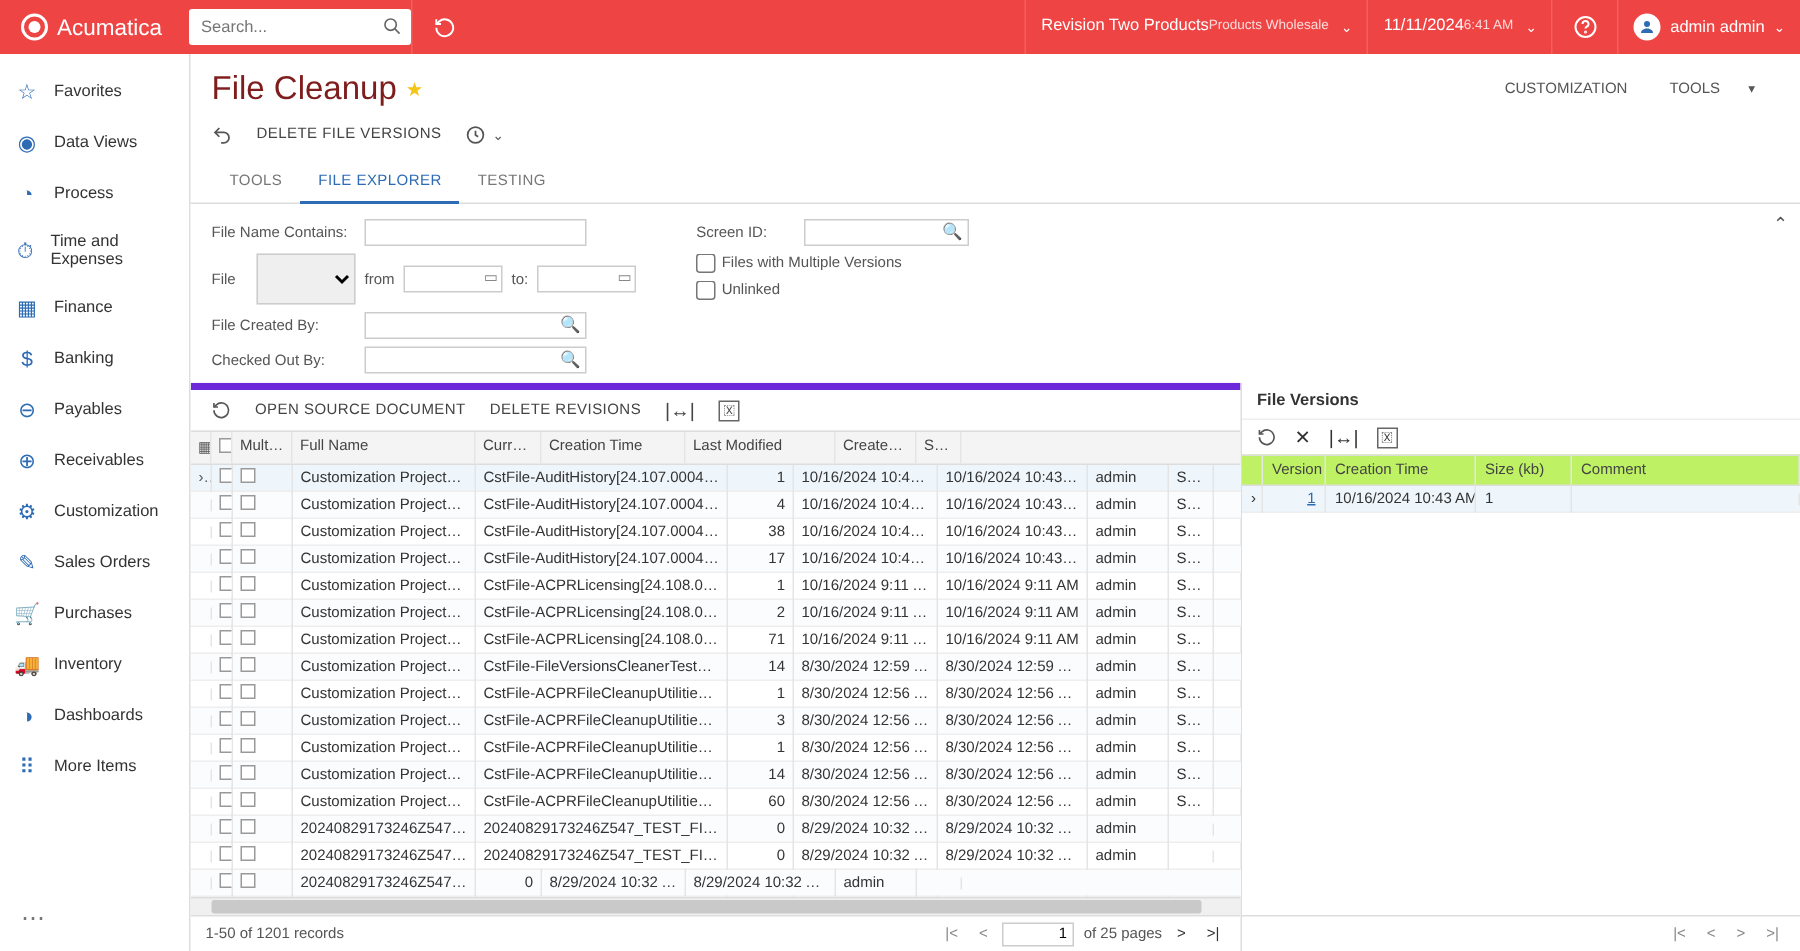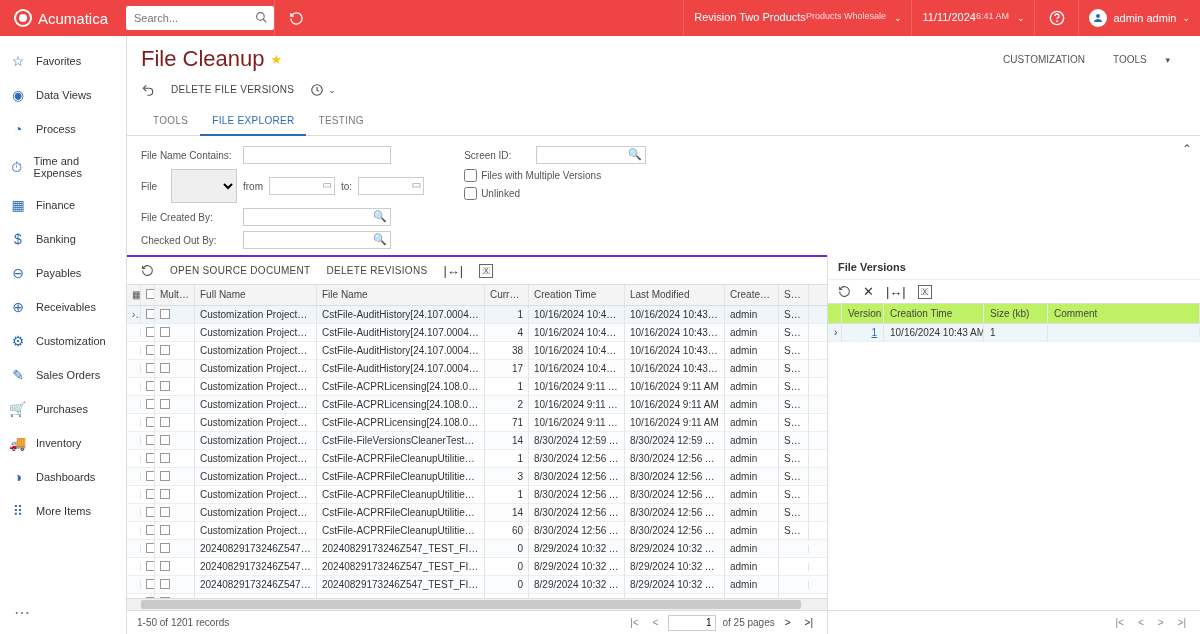--- a/index.html
+++ b/index.html
@@ -58,21 +58,21 @@
 .finput.w1 { width: 148px; }
 .finput.w3 { width: 66px; }
 .fselect { height: 18px; border: 1px solid #ccc; font-size: 10px; padding: 16px 2px; }
 .search-field { position: relative; }
 .search-field .mag { position: absolute; right: 4px; top: 2px; font-size: 11px; color: #666; }
 .checkbox-row { display: flex; align-items: center; gap: 4px; font-size: 10px; color: #555; }
 .date-field { position: relative; display: inline-block; }
 .date-field .cal { position: absolute; right: 3px; top: 2px; font-size: 10px; color: #888; }
 
 
-.grid-toolbar { display: flex; align-items: center; gap: 16px; padding: 6px 14px; font-size: 10px; color: #444; border-top: 2px solid #6d28d9; }
+.grid-toolbar { display: flex; align-items: center; gap: 16px; padding: 6px 14px; font-size: 10px; color: #444; border-top: 5px solid #6d28d9; }
 .gt-btn { cursor: pointer; letter-spacing: 0.3px; }
 .gt-icon { font-size: 13px; cursor: pointer; }
 .gt-icon.boxed { border: 1px solid #666; width: 14px; height: 14px; display: inline-flex; align-items: center; justify-content: center; font-size: 9px; }
 
 
 .split { display: flex; flex: 1; overflow: hidden; }
 .left-pane { flex: 1; display: flex; flex-direction: column; overflow: hidden; border-right: 1px solid #ddd; }
 .right-pane { width: 372px; display: flex; flex-direction: column; overflow: hidden; }
 
 
@@ -329,21 +329,20 @@
           <span class="gt-btn">OPEN SOURCE DOCUMENT</span>
           <span class="gt-btn">DELETE REVISIONS</span>
           <span class="gt-icon">|↔|</span>
           <span class="gt-icon boxed">🇽</span>
         </div>
         <div class="grid-head">
           <div class="cell row-ind">▦</div>
           <div class="cell c-chk"><span class="checkbox"></span></div>
           <div class="cell c-mv">Multiple Version</div>
           <div class="cell c-fn">Full Name</div>
-          <div class="cell c-fname">File Name</div>
           <div class="cell c-size">Current Size (kb)</div>
           <div class="cell c-ct">Creation Time</div>
           <div class="cell c-lm">Last Modified</div>
           <div class="cell c-cb">Created By</div>
           <div class="cell c-sid">Scree ID</div>
         </div>
         <div class="grid-body" id="grid-body">
             <div class="grid-row sel">
     <div class="cell row-ind">›</div>
     <div class="cell c-chk"><span class="checkbox"></span></div>
@@ -522,21 +521,20 @@
     <div class="cell c-ct">8/29/2024 10:32 AM</div>
     <div class="cell c-lm">8/29/2024 10:32 AM</div>
     <div class="cell c-cb">admin</div>
     <div class="cell c-sid"></div>
             </div>
             <div class="grid-row">
     <div class="cell row-ind"></div>
     <div class="cell c-chk"><span class="checkbox"></span></div>
     <div class="cell c-mv"><span class="checkbox"></span></div>
     <div class="cell c-fn">20240829173246Z547_TEST...</div>
-    <div class="cell c-fname">20240829173246Z547_TEST_FILE9</div>
     <div class="cell c-size">0</div>
     <div class="cell c-ct">8/29/2024 10:32 AM</div>
     <div class="cell c-lm">8/29/2024 10:32 AM</div>
     <div class="cell c-cb">admin</div>
     <div class="cell c-sid"></div>
             </div>
             <div class="grid-row">
     <div class="cell row-ind"></div>
     <div class="cell c-chk"><span class="checkbox"></span></div>
     <div class="cell c-mv"><span class="checkbox"></span></div>

